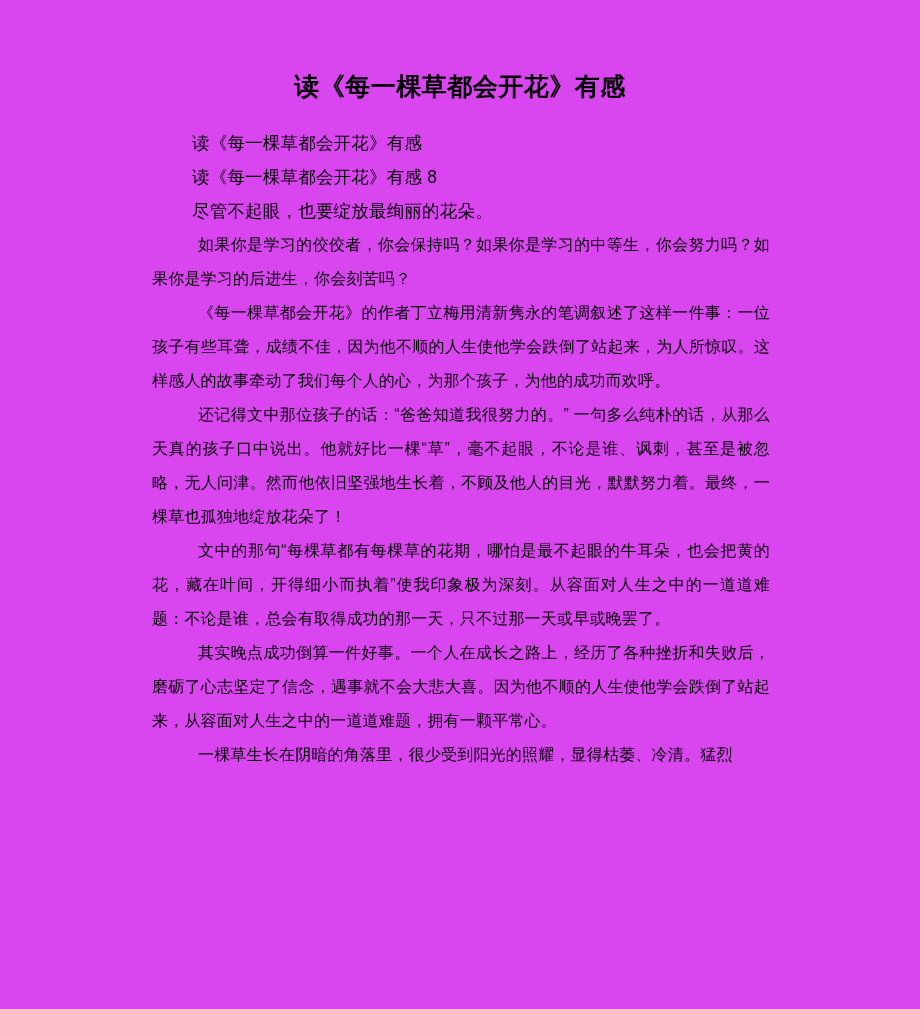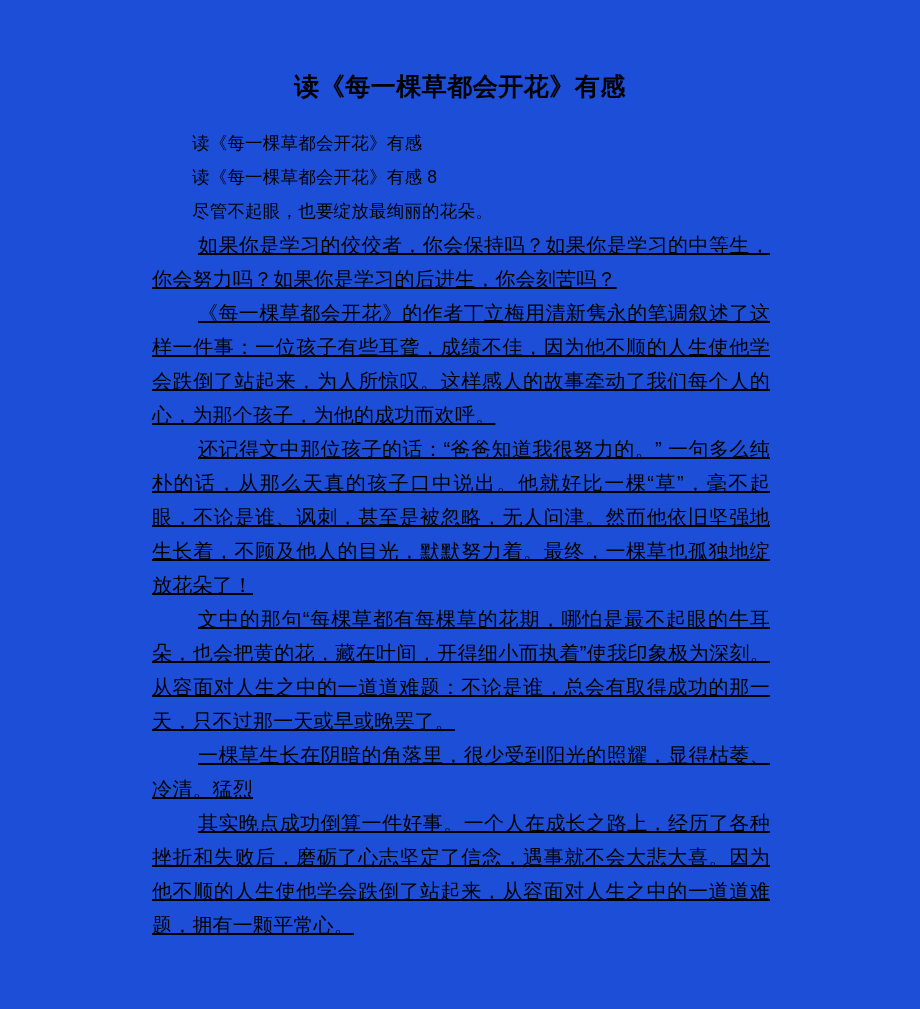--- a/index.html
+++ b/index.html
@@ -9,21 +9,21 @@
     background: #ffffff;
   }
   body {
     font-family: "Liberation Sans", "DejaVu Sans", sans-serif;
     color: #000000;
   }
   .page {
     position: relative;
     width: 920px;
     height: 1009px;
-    background: #1d4ed8;
+    background: #d946ef;
     overflow: hidden;
     box-sizing: border-box;
   }
   .doc-title {
     position: absolute;
     top: 52px;
     left: 0;
     width: 920px;
     text-align: center;
     font-size: 25px;
@@ -45,29 +45,28 @@
     text-align: justify;
     text-justify: inter-ideograph;
     margin: 0;
   }
   
   .line.indent-2 {
     text-indent: 40px;
   }
   
   .para {
-    font-size: 20px;
+    font-size: 16px;
     line-height: 34px;
     letter-spacing: 0.2px;
     text-align: justify;
     text-justify: inter-ideograph;
     text-indent: 46px;
     margin: 0;
     word-break: break-all;
-    text-decoration: underline;
   }
 </style>
 </head>
 <body>
 
 <div class="page">
 
   <h1 class="doc-title">读《每一棵草都会开花》有感</h1>
 
   <div class="body-col">
@@ -79,19 +78,19 @@
     <p class="line indent-2">尽管不起眼，也要绽放最绚丽的花朵。</p>
 
     <p class="para">如果你是学习的佼佼者，你会保持吗？如果你是学习的中等生，你会努力吗？如果你是学习的后进生，你会刻苦吗？</p>
 
     <p class="para">《每一棵草都会开花》的作者丁立梅用清新隽永的笔调叙述了这样一件事：一位孩子有些耳聋，成绩不佳，因为他不顺的人生使他学会跌倒了站起来，为人所惊叹。这样感人的故事牵动了我们每个人的心，为那个孩子，为他的成功而欢呼。</p>
 
     <p class="para">还记得文中那位孩子的话：“爸爸知道我很努力的。” 一句多么纯朴的话，从那么天真的孩子口中说出。他就好比一棵“草”，毫不起眼，不论是谁、讽刺，甚至是被忽略，无人问津。然而他依旧坚强地生长着，不顾及他人的目光，默默努力着。最终，一棵草也孤独地绽放花朵了！</p>
 
     <p class="para">文中的那句“每棵草都有每棵草的花期，哪怕是最不起眼的牛耳朵，也会把黄的花，藏在叶间，开得细小而执着”使我印象极为深刻。从容面对人生之中的一道道难题：不论是谁，总会有取得成功的那一天，只不过那一天或早或晚罢了。</p>
 
+    <p class="para">其实晚点成功倒算一件好事。一个人在成长之路上，经历了各种挫折和失败后，磨砺了心志坚定了信念，遇事就不会大悲大喜。因为他不顺的人生使他学会跌倒了站起来，从容面对人生之中的一道道难题，拥有一颗平常心。</p>
+
     <p class="para">一棵草生长在阴暗的角落里，很少受到阳光的照耀，显得枯萎、冷清。猛烈</p>
-
-    <p class="para">其实晚点成功倒算一件好事。一个人在成长之路上，经历了各种挫折和失败后，磨砺了心志坚定了信念，遇事就不会大悲大喜。因为他不顺的人生使他学会跌倒了站起来，从容面对人生之中的一道道难题，拥有一颗平常心。</p>
 
   </div>
 
 </div>
 
 </body></html>

